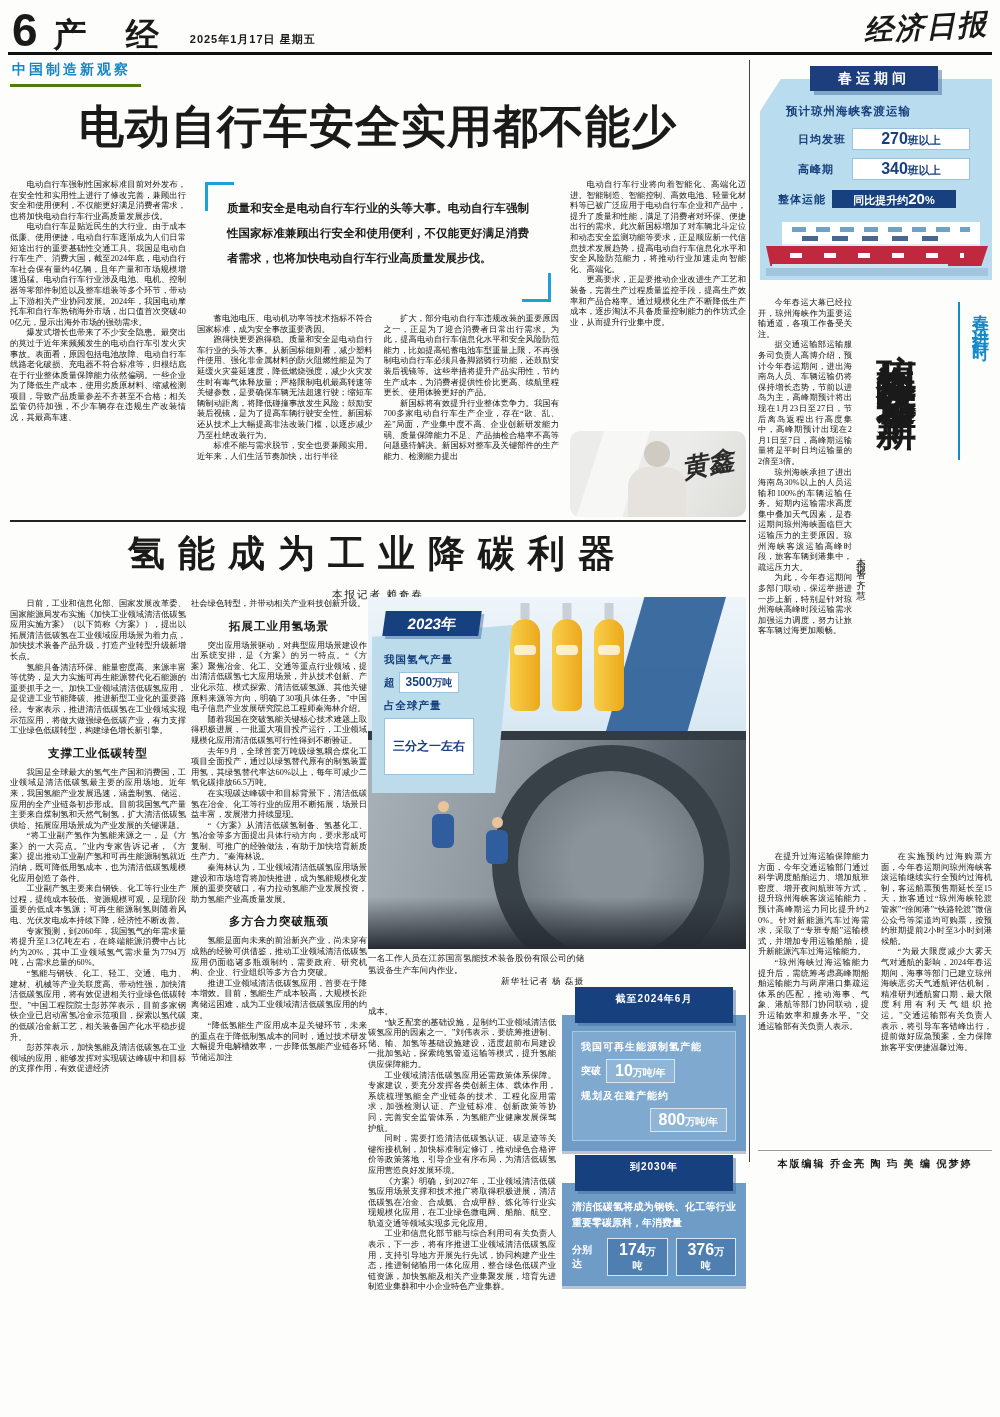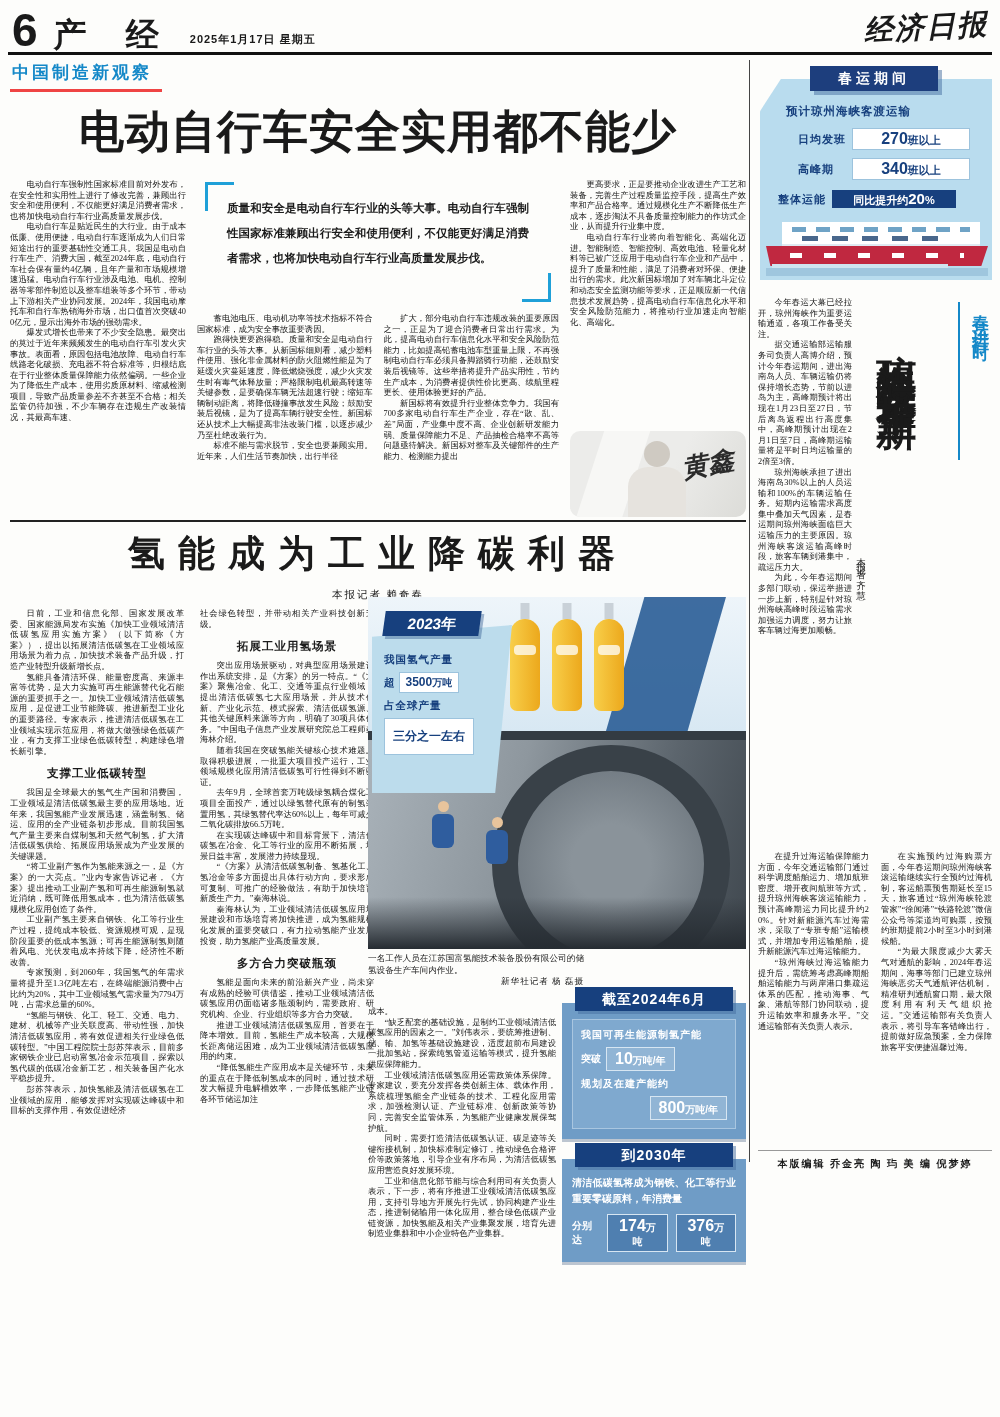--- a/index.html
+++ b/index.html
@@ -12,22 +12,22 @@
   .dateline{font-size:11px;font-weight:bold;margin-bottom:3px;letter-spacing:1px;}
   .masthead{margin-left:auto;font-family:"DejaVu Serif",serif;font-style:italic;font-weight:bold;
             font-size:29px;transform:rotate(-3deg);letter-spacing:2px;margin-bottom:2px;}
   .rule-top{position:absolute;left:8px;right:8px;top:52px;height:3px;background:#111;}
   
   p.b{font-family:"Liberation Serif",serif;font-size:8.3px;line-height:10.6px;color:#151515;
       text-align:justify;word-break:break-all;text-indent:2em;margin:0;}
   .subhead{font-weight:bold;text-align:center;font-size:11.5px;margin:9px 0 7px;letter-spacing:1px;}
   
   .a1{position:absolute;left:10px;top:60px;width:736px;height:457px;}
-  .kicker{display:inline-block;color:#1488c8;font-weight:bold;font-size:17px;letter-spacing:3px;
-          border-bottom:3px solid #ef4444;padding:1px 10px 5px 2px;}
+  .kicker{display:inline-block;color:#1488c8;font-weight:bold;font-size:14px;letter-spacing:3px;
+          border-bottom:3px solid #4d7c0f;padding:1px 10px 5px 2px;}
   .a1h{text-align:center;font-size:45px;font-weight:900;letter-spacing:1px;margin-top:10px;}
   .a1body{position:absolute;left:0;right:0;top:120px;bottom:0;display:flex;gap:11px;}
   .a1col{width:176px;overflow:hidden;}
   .a1mid{width:362px;display:flex;flex-direction:column;}
   .quote{position:relative;padding:16px 30px 6px;font-family:Liberation Serif, serif;
          font-weight:bold;font-size:11.5px;line-height:25px;text-align:justify;word-break:break-all;height:104px;}
   .quote::before{content:"";position:absolute;left:8px;top:2px;width:26px;height:26px;
          border-left:3px solid #1fa0d8;border-top:3px solid #1fa0d8;}
   .quote::after{content:"";position:absolute;right:8px;bottom:4px;width:26px;height:26px;
          border-right:3px solid #1fa0d8;border-bottom:3px solid #1fa0d8;}
@@ -38,21 +38,21 @@
   .sigbox .slash{position:absolute;left:18px;top:-10px;width:46px;height:120px;background:#f7f7f5;transform:skewX(-18deg);}
   .sigbox .head{position:absolute;left:74px;top:10px;width:26px;height:26px;border-radius:50%;background:#cfcac2;}
   .sigbox .torso{position:absolute;left:58px;top:36px;width:58px;height:50px;border-radius:20px 20px 0 0;background:#e6e3de;}
   .sig{position:absolute;right:12px;top:16px;font-family:"DejaVu Serif",serif;font-style:italic;
        font-weight:bold;font-size:26px;transform:rotate(-10deg);color:#2b2b2b;}
   .hr1{position:absolute;left:10px;width:736px;top:520px;border-top:2px solid #222;}
   
   .a3{position:absolute;left:10px;top:529px;width:736px;height:880px;}
   .a3h{text-align:center;font-family:"DejaVu Serif",serif;font-weight:bold;font-size:37px;letter-spacing:13px;}
   .a3by{text-align:center;font-family:"Liberation Serif",serif;font-size:10.5px;margin-top:9px;letter-spacing:2px;}
-  .a3left{position:absolute;left:0;top:80px;bottom:2px;width:364px;display:flex;gap:16px;}
+  .a3left{position:absolute;left:0;top:70px;bottom:2px;width:364px;display:flex;gap:5px;}
   .a3col{width:176px;overflow:hidden;}
   .photo1{position:absolute;left:358px;top:68px;width:378px;height:352px;overflow:hidden;background:#8e979e;}
   .p1band{position:absolute;left:0;top:0;right:0;height:134px;background:linear-gradient(#eef5fa,#d8e8f3);}
   .p1wedge{position:absolute;left:238px;top:0;width:120px;height:134px;background:#2a5d96;
            clip-path:polygon(32% 0,100% 0,68% 100%,0 100%);opacity:.9;}
   .cyls{position:absolute;left:142px;top:22px;display:flex;gap:12px;}
   .cyl{width:30px;height:92px;background:linear-gradient(90deg,#f8cf4a,#eca81c);border-radius:15px 15px 7px 7px;position:relative;}
   .cyl::before{content:"";position:absolute;top:-16px;left:50%;transform:translateX(-50%);width:9px;height:16px;background:#c9d1d8;}
   .cyl::after{content:"";position:absolute;top:26px;left:4px;right:4px;height:10px;background:#fff;opacity:.75;border-radius:4px;}
   .machine{position:absolute;left:0;top:134px;right:0;bottom:0;
@@ -76,22 +76,22 @@
   .p23pre{color:#17407e;font-weight:bold;font-size:10.5px;margin-right:4px;}
   .wbox{background:#fff;border:1px solid #9cc3dd;color:#17407e;font-weight:bold;font-size:10px;
         padding:2px 6px;text-align:center;}
   .wbox .big{font-size:12px;}
   .caption1{position:absolute;left:358px;top:424px;width:216px;font-family:"Liberation Serif",serif;
             font-size:8.6px;line-height:11.5px;text-align:justify;word-break:break-all;}
   .caption1 .cred{display:block;text-align:right;letter-spacing:1px;}
   .col3t{position:absolute;left:358px;top:478px;width:188px;bottom:2px;overflow:hidden;}
   
   .stack{position:absolute;left:552px;top:458px;width:184px;z-index:3;}
-  .navybanner{position:relative;z-index:2;width:158px;margin:0 auto;height:24px;background:#17407e;color:#fff;
-              font-weight:bold;font-size:14px;text-align:center;line-height:24px;letter-spacing:1px;
+  .navybanner{position:relative;z-index:2;width:158px;margin:0 auto;height:36px;background:#17407e;color:#fff;
+              font-weight:bold;font-size:10px;text-align:center;line-height:24px;letter-spacing:1px;
               box-shadow:3px 3px 0 rgba(70,110,160,.5);}
   .bluepanel{background:#6f9cc6;margin-top:-8px;padding:16px 10px 10px;box-shadow:0 3px 0 rgba(40,70,110,.3);}
   .bpinner{background:#7fa9cf;border:1px solid #a9c6e0;padding:8px;}
   .bpline{color:#fff;font-weight:bold;font-size:10px;letter-spacing:1px;margin-bottom:5px;}
   .bprow{display:flex;align-items:center;margin-bottom:6px;}
   .bppre{color:#fff;font-weight:bold;font-size:10px;margin-right:5px;}
   .bbox{border:1px solid #d7e6f2;background:rgba(255,255,255,.14);color:#fff;font-weight:bold;
         font-size:10px;padding:2px 8px;text-align:center;}
   .bbox .big{font-size:16px;}
   .desc{color:#fff;font-weight:bold;font-size:10px;line-height:16px;text-align:justify;word-break:break-all;}
@@ -190,22 +190,22 @@
             <p class="b">跑得快更要跑得稳。质量和安全是电动自行车行业的头等大事。从新国标细则看，减少塑料件使用、强化非金属材料的防火阻燃性能是为了延缓火灾蔓延速度，降低燃烧强度，减少火灾发生时有毒气体释放量；严格限制电机最高转速等关键参数，是要确保车辆无法超速行驶；缩短车辆制动距离，将降低碰撞事故发生风险；鼓励安装后视镜，是为了提高车辆行驶安全性。新国标还从技术上大幅提高非法改装门槛，以逐步减少乃至杜绝改装行为。</p>
             <p class="b">标准不能与需求脱节，安全也要兼顾实用。近年来，人们生活节奏加快，出行半径</p>
           </div>
           <div class="a1col">
             <p class="b">扩大，部分电动自行车违规改装的重要原因之一，正是为了迎合消费者日常出行需求。为此，提高电动自行车信息化水平和安全风险防范能力，比如提高铅蓄电池车型重量上限，不再强制电动自行车必须具备脚踏骑行功能，还鼓励安装后视镜等。这些举措将提升产品实用性，节约生产成本，为消费者提供性价比更高、续航里程更长、使用体验更好的产品。</p>
             <p class="b">新国标将有效提升行业整体竞争力。我国有700多家电动自行车生产企业，存在“散、乱、差”局面，产业集中度不高、企业创新研发能力弱、质量保障能力不足、产品抽检合格率不高等问题亟待解决。新国标对整车及关键部件的生产能力、检测能力提出</p>
           </div>
         </div>
       </div>
       <div class="a1c4">
+        <p class="b">电动自行车行业将向着智能化、高端化迈进。智能制造、智能控制、高效电池、轻量化材料等已被广泛应用于电动自行车企业和产品中，提升了质量和性能，满足了消费者对环保、便捷出行的需求。此次新国标增加了对车辆北斗定位和动态安全监测功能等要求，正是顺应新一代信息技术发展趋势，提高电动自行车信息化水平和安全风险防范能力，将推动行业加速走向智能化、高端化。</p>
         <p class="b">更高要求，正是要推动企业改进生产工艺和装备，完善生产过程质量监控手段，提高生产效率和产品合格率。通过规模化生产不断降低生产成本，逐步淘汰不具备质量控制能力的作坊式企业，从而提升行业集中度。</p>
-        <p class="b">电动自行车行业将向着智能化、高端化迈进。智能制造、智能控制、高效电池、轻量化材料等已被广泛应用于电动自行车企业和产品中，提升了质量和性能，满足了消费者对环保、便捷出行的需求。此次新国标增加了对车辆北斗定位和动态安全监测功能等要求，正是顺应新一代信息技术发展趋势，提高电动自行车信息化水平和安全风险防范能力，将推动行业加速走向智能化、高端化。</p>
         <div class="sigbox">
           <div class="slash"></div>
           <div class="head"></div>
           <div class="torso"></div>
           <div class="sig">黄鑫</div>
         </div>
       </div>
     </div>
   </div>
 
@@ -267,36 +267,37 @@
       <div class="p23">
         <div class="p23banner">2023年</div>
         <div class="p23panel">
           <div class="p23line">我国氢气产量</div>
           <div class="p23row">
             <span class="p23pre">超</span>
             <span class="wbox"><span class="big">3500</span><span>万吨</span></span>
           </div>
           <div class="p23line">占全球产量</div>
           <div class="p23row">
-            <span class="wbox" style="font-size:12px;padding:9px 8px;">三分之一左右</span>
+            <span class="wbox" style="font-size:12px;padding:19px 8px;">三分之一左右</span>
           </div>
         </div>
       </div>
     </div>
 
     <div class="caption1">
       <span>一名工作人员在江苏国富氢能技术装备股份有限公司的储氢设备生产车间内作业。</span>
       <span class="cred">新华社记者 杨 磊摄</span>
     </div>
 
     <div class="col3t">
       <p class="b" style="text-indent:0">成本。</p>
       <p class="b">“缺乏配套的基础设施，是制约工业领域清洁低碳氢应用的因素之一。”刘伟表示，要统筹推进制、储、输、加氢等基础设施建设，适度超前布局建设一批加氢站，探索纯氢管道运输等模式，提升氢能供应保障能力。</p>
       <p class="b">工业领域清洁低碳氢应用还需政策体系保障。专家建议，要充分发挥各类创新主体、载体作用，系统梳理氢能全产业链条的技术、工程化应用需求，加强检测认证、产业链标准、创新政策等协同，完善安全监管体系，为氢能产业健康发展保驾护航。</p>
       <p class="b">同时，需要打造清洁低碳氢认证、碳足迹等关键衔接机制，加快标准制定修订，推动绿色合格评价等政策落地，引导企业有序布局，为清洁低碳氢应用营造良好发展环境。</p>
+      <p class="b">《方案》明确，到2027年，工业领域清洁低碳氢应用场景支撑和技术推广将取得积极进展，清洁低碳氢在冶金、合成氨、合成甲醇、炼化等行业实现规模化应用，在工业绿色微电网、船舶、航空、轨道交通等领域实现多元化应用。</p>
       <p class="b">工业和信息化部节能与综合利用司有关负责人表示，下一步，将有序推进工业领域清洁低碳氢应用，支持引导地方开展先行先试，协同构建产业生态，推进制储输用一体化应用，整合绿色低碳产业链资源，加快氢能及相关产业集聚发展，培育先进制造业集群和中小企业特色产业集群。</p>
     </div>
 
     <div class="stack">
       <div class="navybanner">截至2024年6月</div>
       <div class="bluepanel">
         <div class="bpinner">
           <div class="bpline">我国可再生能源制氢产能</div>
           <div class="bprow">
             <span class="bppre">突破</span>

